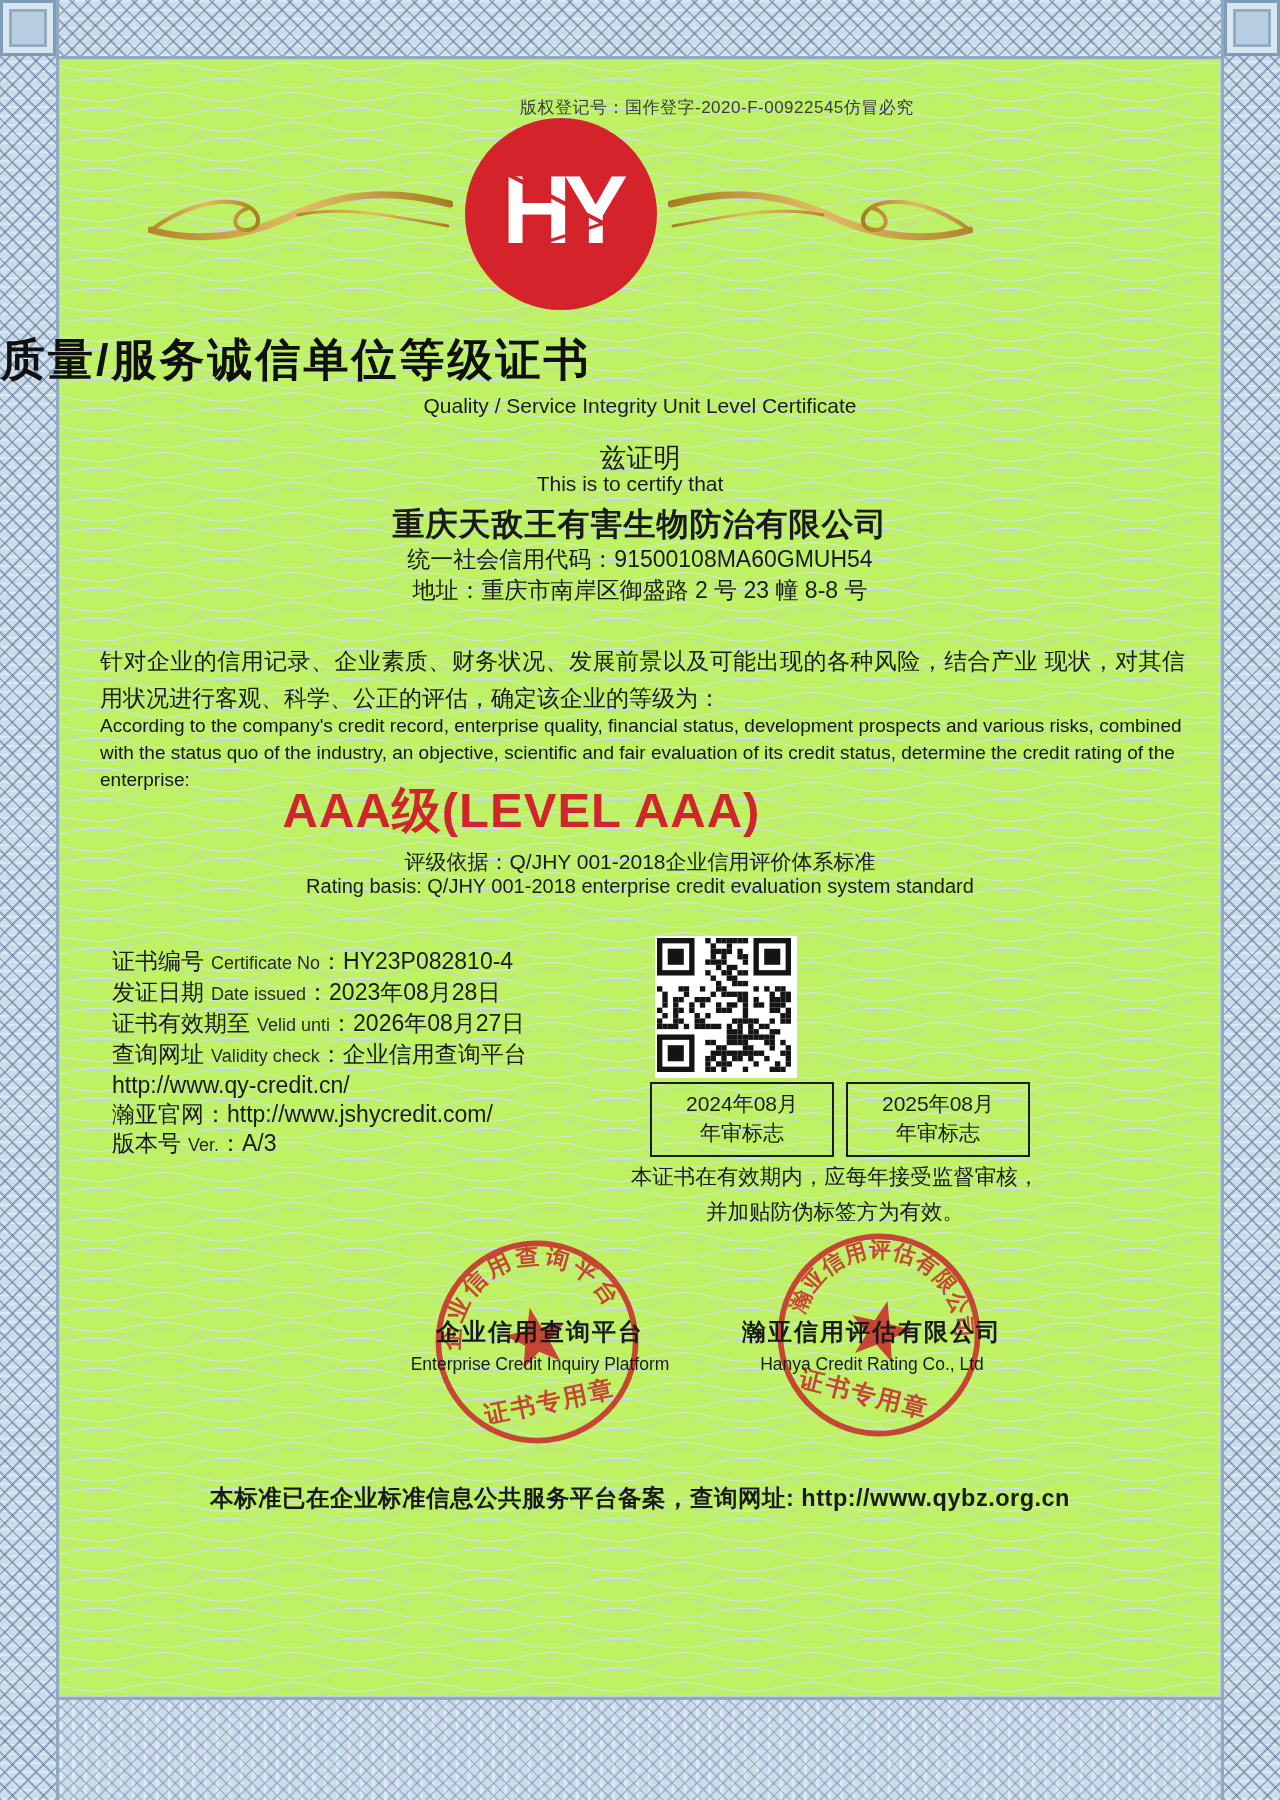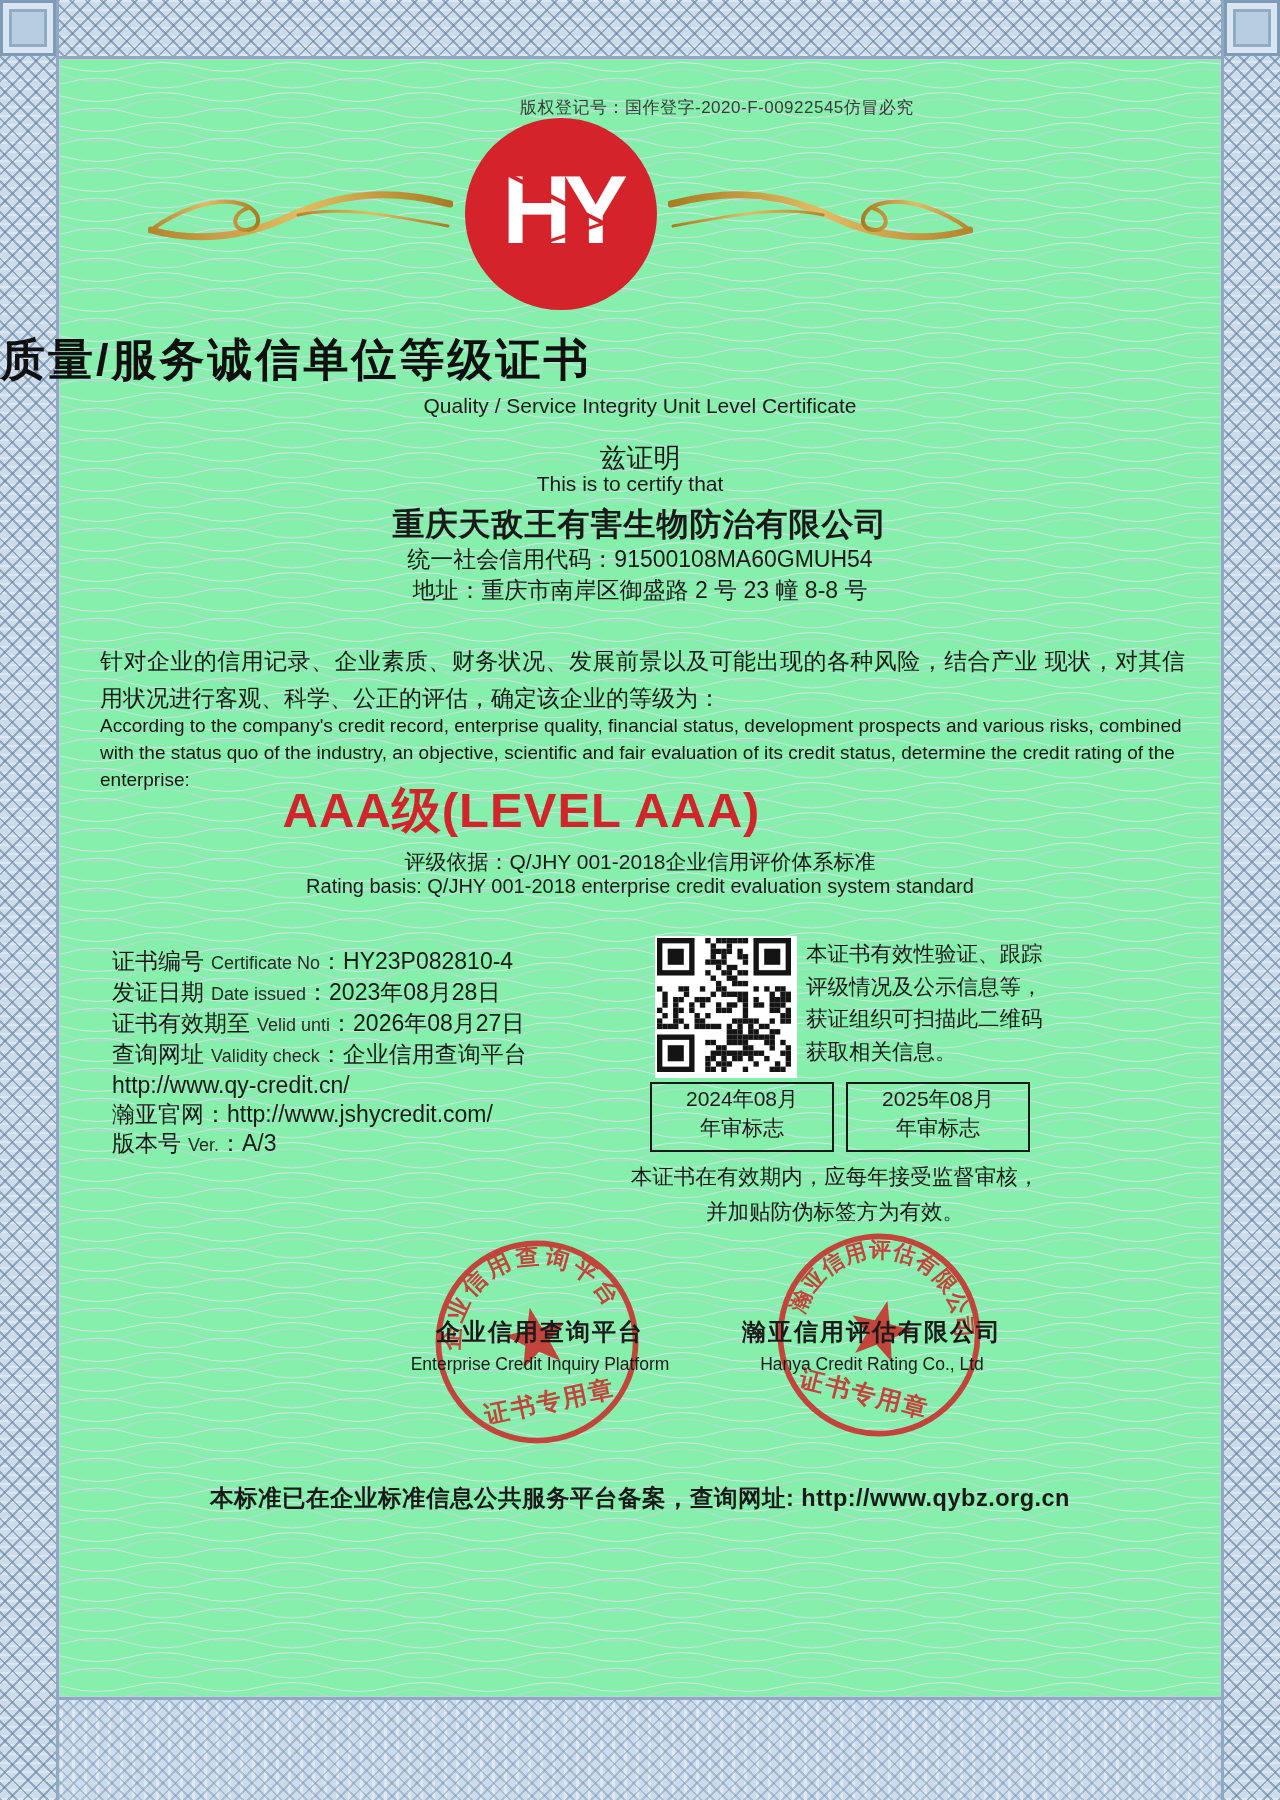--- a/index.html
+++ b/index.html
@@ -1,18 +1,18 @@
 <!DOCTYPE html>
 <html><head>
 <meta charset="utf-8">
 <style>
   html,body{margin:0;padding:0;background:#9aa7b0;}
   .page{
     position:relative; width:1280px; height:1800px; margin:0 auto;
-    background:#86efac; overflow:hidden;
+    background:#bef264; overflow:hidden;
     font-family:"Liberation Sans", sans-serif; color:#1a1a1a;
   }
   .guilloche{position:absolute; inset:0; z-index:0;}
   
   .frame{position:absolute; z-index:3; background-color:#cddcea;
     background-image:
       repeating-linear-gradient(45deg, rgba(94,124,158,.55) 0 2px, transparent 2px 11px),
       repeating-linear-gradient(-45deg, rgba(94,124,158,.55) 0 2px, transparent 2px 11px),
       repeating-linear-gradient(0deg, rgba(255,255,255,.30) 0 2px, transparent 2px 9px);
   }
@@ -54,21 +54,21 @@
   .aaa{left:0; width:1043px; top:778px; text-align:center; font-size:49px; font-weight:900; letter-spacing:1px;}
   .basis-zh{left:0; width:1280px; top:848px; text-align:center; font-size:21px; font-weight:500;}
   .basis-en{left:0; width:1280px; top:875px; text-align:center; font-size:20px;}
   .details{left:92px; top:948px; width:560px; font-size:23px; line-height:27.5px;}
   .d-row{margin-bottom:1.5px; white-space:nowrap;margin-left:20px;}
   .d-zh{font-weight:500;}
   .d-en{font-size:18px; color:#2a2a2a; margin-left:7px;}
   .qr-box{left:655px; top:936px; width:138px; height:138px; background:#ffffff; padding:2px; z-index:5;}
   .qr-note{left:806px; top:938px; width:240px; font-size:21.5px; line-height:32.5px; font-weight:500;}
   .audit-box{width:180px; height:66px; border:2px solid #1a1a1a; text-align:center;
-    font-size:21px; line-height:29px; box-sizing:content-box; font-weight:500;}
+    font-size:21px; line-height:29px; padding-top:5px; box-sizing:content-box; font-weight:500;}
   .audit-box.b1{left:650px; top:1082px;}
   .audit-box.b2{left:846px; top:1082px;}
   .audit-note{left:630px; top:1160px; width:410px; text-align:center; font-size:21.5px; line-height:35px; font-weight:500;}
   .stamp{z-index:5; opacity:.9;}
   .stamp.s1{left:428px; top:1233px; transform:rotate(-12deg);}
   .stamp.s2{left:770px; top:1226px; transform:rotate(14deg);}
   .org{text-align:center; z-index:6;}
   .org.o1{left:385px; top:1316px; width:310px;}
   .org.o2{left:712px; top:1316px; width:320px;}
   .org-zh{font-size:24px; font-weight:700; letter-spacing:2px; white-space:nowrap;}
@@ -356,26 +356,20 @@
           <rect x="10.8" y="10.8" width="16.200000000000003" height="16.200000000000003"></rect>
           <rect x="97.2" y="0" width="37.800000000000004" height="37.800000000000004"></rect>
           <rect fill="#fff" x="102.60000000000001" y="5.4" width="27" height="27"></rect>
           <rect x="108" y="10.8" width="16.200000000000003" height="16.200000000000003"></rect>
           <rect x="0" y="97.2" width="37.800000000000004" height="37.800000000000004"></rect>
           <rect fill="#fff" x="5.4" y="102.60000000000001" width="27" height="27"></rect>
           <rect x="10.8" y="108" width="16.200000000000003" height="16.200000000000003"></rect>
         </g>
     </svg>
   </div>
-  <div class="abs qr-note">
-    <div>本证书有效性验证、跟踪</div>
-    <div>评级情况及公示信息等，</div>
-    <div>获证组织可扫描此二维码</div>
-    <div>获取相关信息。</div>
-  </div>
 
   <div class="abs audit-box b1">
     <div>2024年08月</div>
     <div>年审标志</div>
   </div>
   <div class="abs audit-box b2">
     <div>2025年08月</div>
     <div>年审标志</div>
   </div>
   <div class="abs audit-note">

